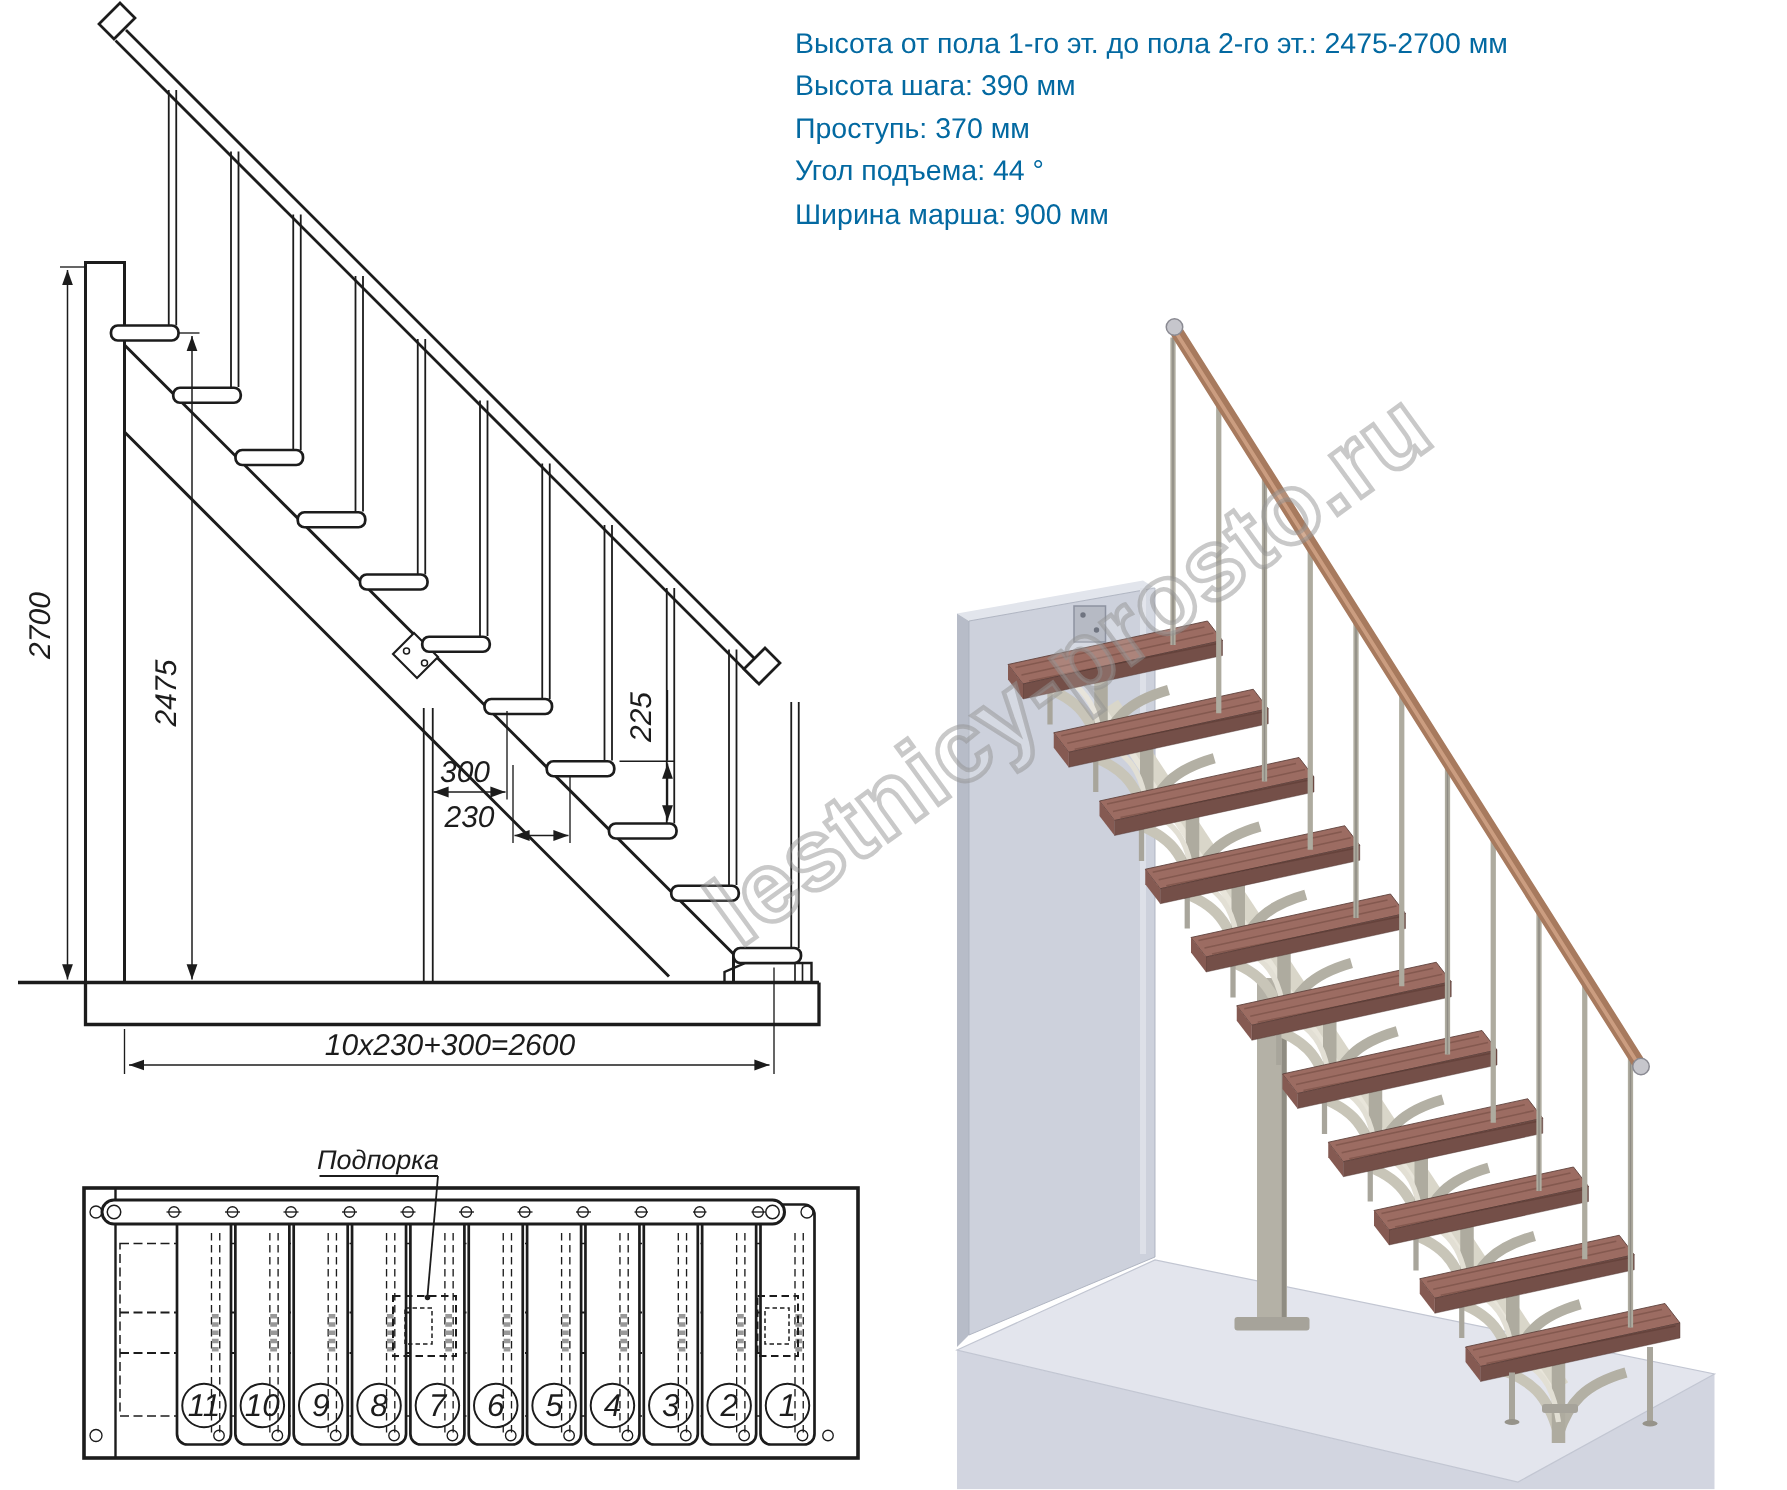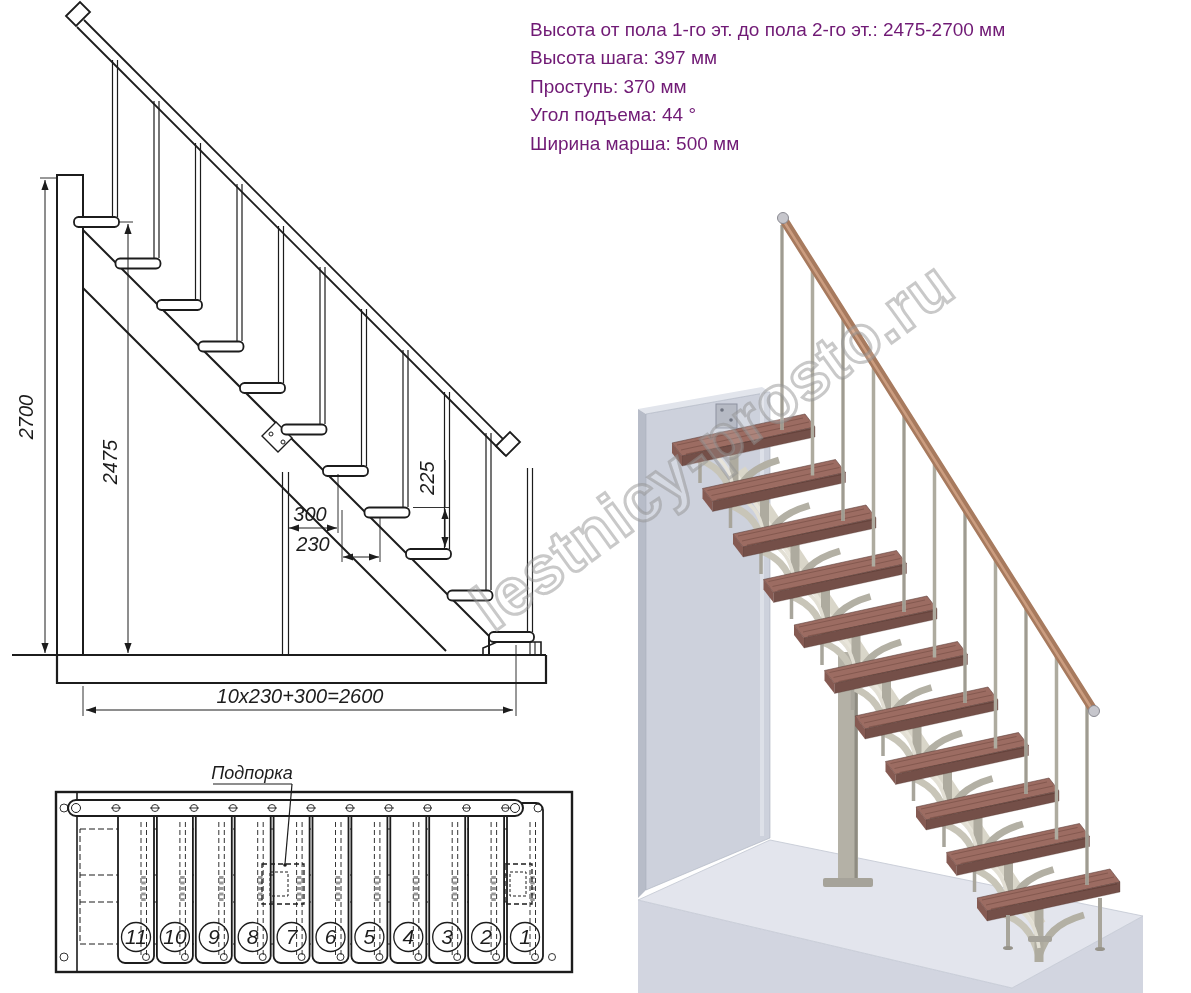--- a/index.html
+++ b/index.html
@@ -1,18 +1,18 @@
 <!DOCTYPE html>
 <html><head>
 <meta charset="utf-8">
 <style>
   html,body{margin:0;padding:0;background:#ffffff;}
   .canvas{position:relative;width:1191px;height:993px;background:#ffffff;overflow:hidden;
           font-family:"Liberation Sans", sans-serif;}
-  .specs{position:absolute;left:530px;top:16px;width:520px;color:#701a75;
+  .specs{position:absolute;left:530px;top:16px;width:520px;color:#0369a1;
          font-size:19px;line-height:28.4px;}
   .specs div{white-space:nowrap;}
   svg text{fill:#1c1c1c;}
   .dimtxt{font-size:20px;font-style:italic;font-family:"Liberation Sans",sans-serif;}
   .numtxt{font-size:21px;font-style:italic;font-family:"Liberation Sans",sans-serif;}
   .lbltxt{font-size:18px;font-style:italic;font-family:"Liberation Sans",sans-serif;}
   .watermark{position:absolute;left:355px;top:400px;width:715px;height:90px;
              transform:rotate(-36deg);display:flex;align-items:center;justify-content:center;
              font-size:66px;font-weight:bold;letter-spacing:1px;white-space:nowrap;
              color:rgba(255,255,255,0.18);-webkit-text-stroke:3px rgba(145,145,145,0.55);
@@ -342,21 +342,21 @@
           <text class="numtxt" x="447.2" y="944" text-anchor="middle">3</text>
           <text class="numtxt" x="486.1" y="944" text-anchor="middle">2</text>
           <text class="numtxt" x="525" y="944" text-anchor="middle">1</text>
         </g>
       </g>
     </g>
   </svg>
 
   <div class="specs">
     <div>Высота от пола 1-го эт. до пола 2-го эт.: 2475-2700 мм</div>
-    <div>Высота шага: 397 мм</div>
+    <div>Высота шага: 390 мм</div>
     <div>Проступь: 370 мм</div>
     <div>Угол подъема: 44 °</div>
-    <div>Ширина марша: 500 мм</div>
+    <div>Ширина марша: 900 мм</div>
   </div>
 
   <div class="watermark">lestnicy-prosto.ru</div>
 
 </div>
 
 </body></html>

